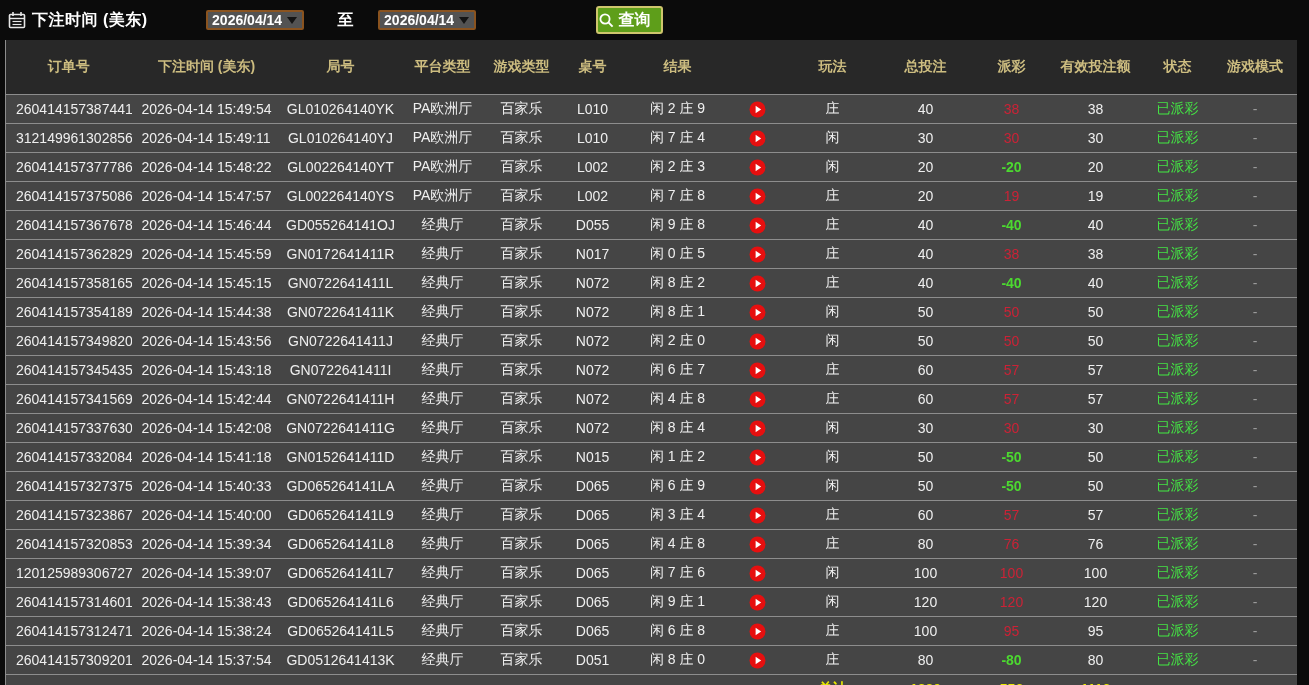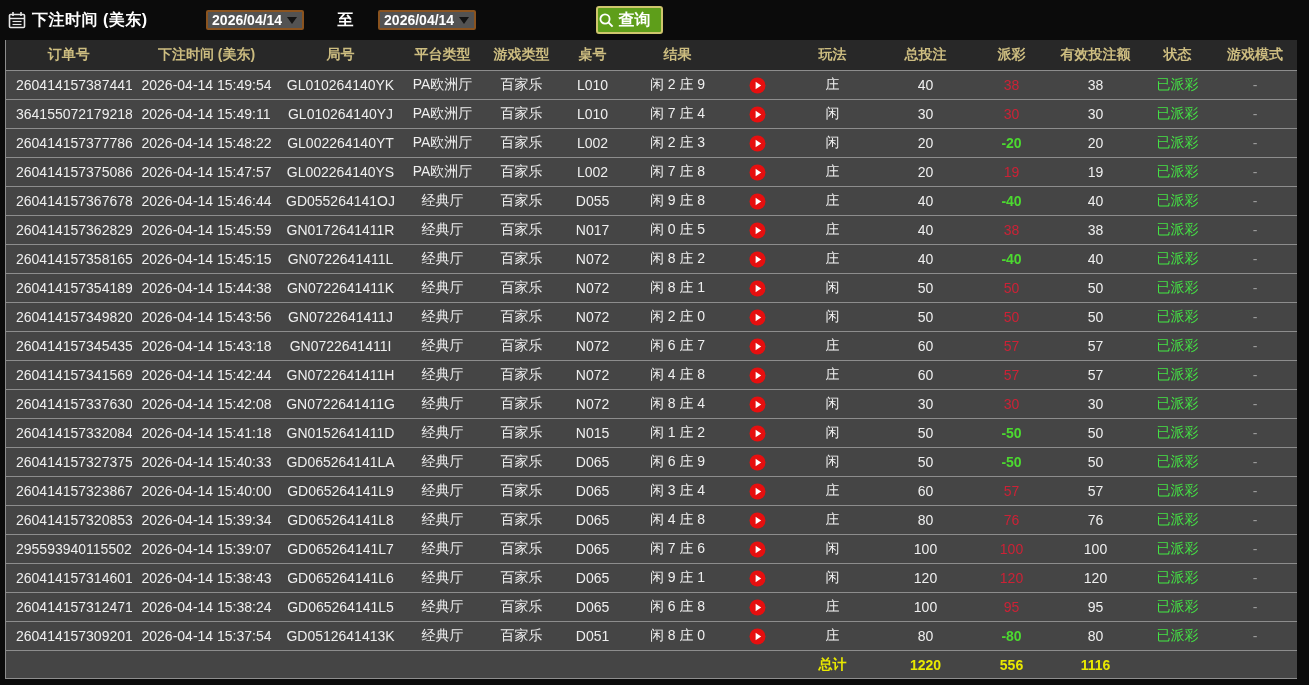--- a/index.html
+++ b/index.html
@@ -39,21 +39,21 @@
     border-left:5px solid #0b0b0b;border-right:13px solid #0b0b0b;
   }
   table{
     border-collapse:collapse;table-layout:fixed;width:1291px;
     background:#454545;
     border-left:1px solid #8d8d8d;
   }
   thead th{
     height:30px;background:#282828;color:#cdbd80;
     font-size:14px;font-weight:bold;text-align:center;
-    border-bottom:1px solid #8d8d8d;padding:0 2px;
+    border-bottom:1px solid #8d8d8d;padding:12px 2px;
     overflow:hidden;white-space:nowrap;
   }
   tbody td,tfoot td{
     height:28px;font-size:14px;color:#efefef;text-align:center;
     border-bottom:1px solid #8d8d8d;padding:0 3px;
     overflow:hidden;white-space:nowrap;
   }
   tfoot td{height:27px;}
   td.l{text-align:left;padding-left:10px;}
   td.win{color:#cc2236;}
@@ -159,21 +159,21 @@
     </td>
     <td>庄</td>
     <td>40</td>
     <td class="win">38</td>
     <td>38</td>
     <td class="status">已派彩</td>
     <td class="mode">-</td>
   </tr>
 
   <tr>
-    <td class="l">364155072179218</td>
+    <td class="l">312149961302856</td>
     <td class="l">2026-04-14 15:49:11</td>
     <td>GL010264140YJ</td>
     <td>PA欧洲厅</td>
     <td>百家乐</td>
     <td>L010</td>
     <td>闲 7 庄 4</td>
     <td>
       <span class="play-icon">
         <svg width="17" height="17" viewBox="0 0 17 17">
           <circle cx="8.5" cy="8.5" r="8" fill="#e60f0f"></circle>
@@ -519,21 +519,21 @@
     </td>
     <td>庄</td>
     <td>80</td>
     <td class="win">76</td>
     <td>76</td>
     <td class="status">已派彩</td>
     <td class="mode">-</td>
   </tr>
 
   <tr>
-    <td class="l">295593940115502</td>
+    <td class="l">120125989306727</td>
     <td class="l">2026-04-14 15:39:07</td>
     <td>GD065264141L7</td>
     <td>经典厅</td>
     <td>百家乐</td>
     <td>D065</td>
     <td>闲 7 庄 6</td>
     <td>
       <span class="play-icon">
         <svg width="17" height="17" viewBox="0 0 17 17">
           <circle cx="8.5" cy="8.5" r="8" fill="#e60f0f"></circle>

